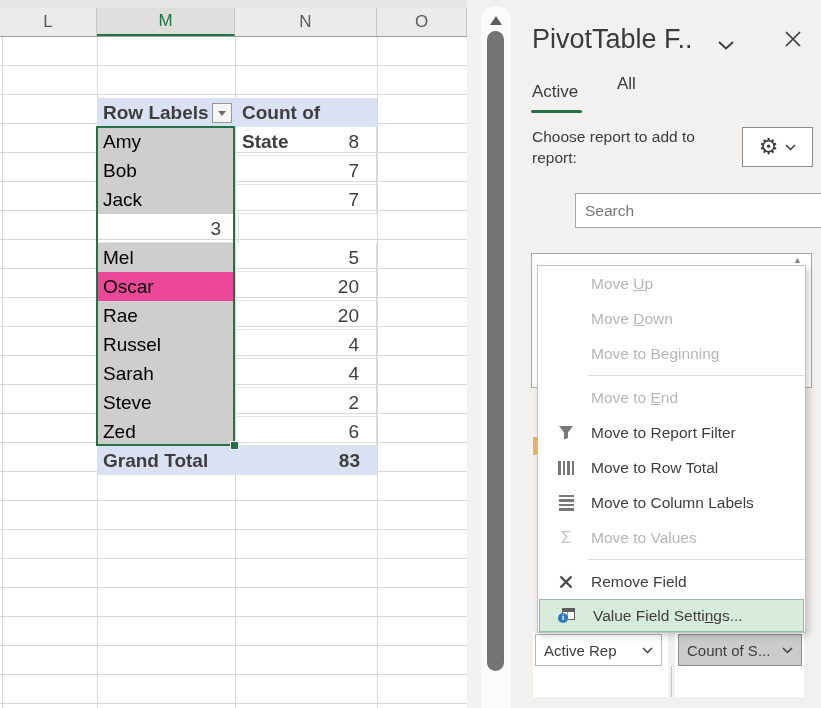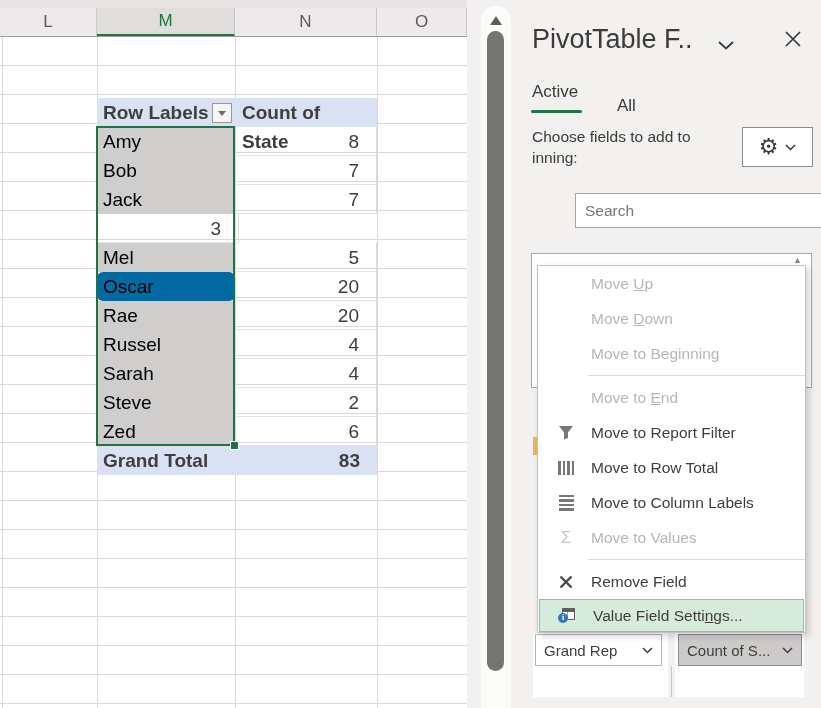--- a/index.html
+++ b/index.html
@@ -17,42 +17,42 @@
   .gridline{background:#d9d9d9;}
 
   
   #pivot{left:97px;top:98px;width:280px;z-index:2;font-size:19px;}
   .prow{display:flex;height:29px;line-height:29px;}
   .pcell-name{width:138px;box-sizing:border-box;padding-left:6px;overflow:hidden;}
   .pcell-val{width:142px;box-sizing:border-box;padding-right:17px;text-align:right;border-bottom:1px solid #e3e3e3;border-right:1px solid #d9d9d9;}
   .phead{background:#d9e1f2;font-weight:bold;}
   .phead .pcell-val{border-bottom:none;border-right:none;}
   .data .pcell-name{background:#d0cecd;color:#000;}
-  .data.active-row .pcell-name{background:#0369a1;border-radius:6px;}
+  .data.active-row .pcell-name{background:#ec4899;}
   .gtotal{background:#d9e1f2;font-weight:bold;}
   .gtotal .pcell-val{border-bottom:none;border-right:none;}
   #filter-btn{left:212px;top:103px;width:20px;height:20px;background:#f5f5f5;border:1px solid #9a9896;
               box-sizing:border-box;display:flex;align-items:center;justify-content:center;z-index:4;}
   .tri-down{width:0;height:0;border-left:4px solid transparent;border-right:4px solid transparent;border-top:5px solid #6d6b69;}
   #sel-border{left:96px;top:126px;width:139px;height:320px;border:2px solid #217346;box-sizing:border-box;z-index:3;pointer-events:none;}
   #fill-handle{left:230px;top:441px;width:7px;height:7px;background:#217346;border:1px solid #fff;z-index:5;}
 
   
   #right-bg{left:467px;top:0;width:354px;height:708px;background:#f2f1f0;}
   #vscroll-track{left:481px;top:6px;width:30px;height:702px;background:#fbfbfa;border-radius:14px 14px 0 0;}
   #vscroll-up{left:490px;top:16px;width:0;height:0;border-left:6px solid transparent;border-right:6px solid transparent;border-bottom:9px solid #5f5e5c;}
   #vscroll-thumb{left:487px;top:31px;width:17px;height:640px;background:#757473;border-radius:9px;}
 
   
   #pane-title{left:532px;top:24px;font-size:27px;color:#3c3b39;}
   #pane-chevron{left:718px;top:36px;}
   #pane-close{left:784px;top:30px;}
   .tab{font-size:17px;color:#3c3b39;}
   #tab-active{left:532px;top:82px;}
-  #tab-all{left:617px;top:96px;}
+  #tab-all{left:617px;top:74px;}
   #tab-underline{left:531px;top:110px;width:51px;height:3px;background:#217346;border-radius:2px;}
   #choose-label{left:532px;top:126px;width:200px;font-size:15.5px;line-height:21px;color:#3c3b39;}
   #gear-btn{left:742px;top:127px;width:71px;height:40px;background:#fff;border:1px solid #8f8d8b;box-sizing:border-box;
             display:flex;align-items:center;justify-content:center;gap:7px;}
   #gear-glyph{font-size:22px;color:#3b3a39;line-height:1;}
   #search-box{left:532px;top:193px;width:281px;height:35px;background:#fff;border:1px solid #a6a4a2;box-sizing:border-box;
               display:flex;align-items:center;margin-left:43px;}
   #search-input{flex:1;border:none;outline:none;background:transparent;font-family:"Liberation Sans",sans-serif;
                 font-size:15.5px;color:#3f3e3d;padding-left:9px;}
   #search-input::placeholder{color:#767674;}
@@ -212,21 +212,21 @@
 <div id="pane-close" class="abs">
   <svg width="18" height="18" viewBox="0 0 18 18">
       <path d="M2 2 L16 16 M16 2 L2 16" stroke="#3b3a39" stroke-width="1.7" fill="none"></path>
     </svg>
 </div>
 
 <div id="tab-active" class="abs tab">Active</div>
 <div id="tab-all" class="abs tab">All</div>
 <div id="tab-underline" class="abs"></div>
 
-<div id="choose-label" class="abs">Choose fields to add to inning:</div>
+<div id="choose-label" class="abs">Choose report to add to report:</div>
 <div id="gear-btn" class="abs">
   <span id="gear-glyph">⚙</span>
   <svg width="11" height="7" viewBox="0 0 11 7">
       <polyline points="1,1 5.5,5.5 10,1" fill="none" stroke="#3b3a39" stroke-width="1.5"></polyline>
     </svg>
 </div>
 
 <div id="search-box" class="abs">
   <input id="search-input" type="text" placeholder="Search" style="">
   <svg id="search-icon" width="20" height="20" viewBox="0 0 20 20">
@@ -283,21 +283,21 @@
           </span>
         </span><span>Value Field Setti<u>n</u>gs...</span></div>
     </div>
 </div>
 
 <div id="zone-rows" class="abs drop-zone"></div>
 <div id="zone-values" class="abs drop-zone"></div>
 <div id="zone-divider" class="abs"></div>
 
 <div id="chip-rows" class="abs chip">
-  <span class="chip-label">Grand Rep</span>
+  <span class="chip-label">Active Rep</span>
   <svg class="chip-chevron" width="11" height="7" viewBox="0 0 11 7">
       <polyline points="1,1 5.5,5.5 10,1" fill="none" stroke="#3f3e3d" stroke-width="1.5"></polyline>
     </svg>
 </div>
 <div id="chip-values" class="abs chip">
   <span class="chip-label">Count of S...</span>
   <svg class="chip-chevron" width="11" height="7" viewBox="0 0 11 7">
       <polyline points="1,1 5.5,5.5 10,1" fill="none" stroke="#3f3e3d" stroke-width="1.5"></polyline>
     </svg>
 </div>

